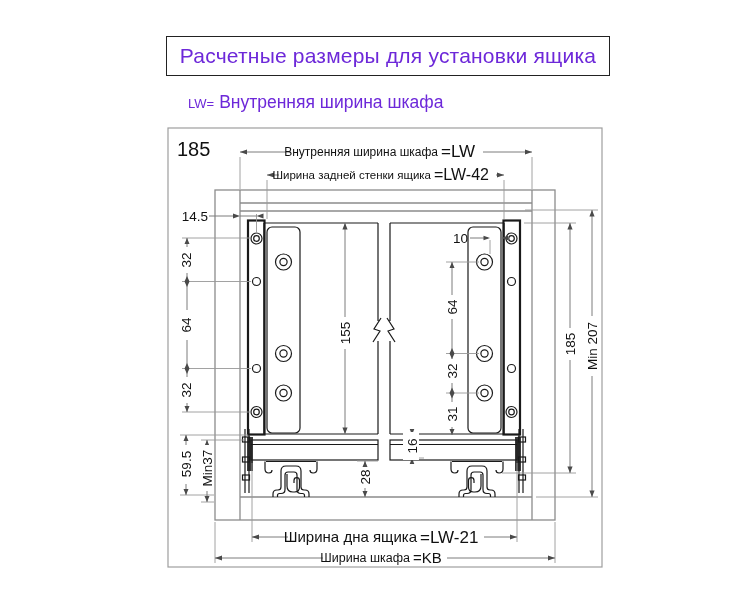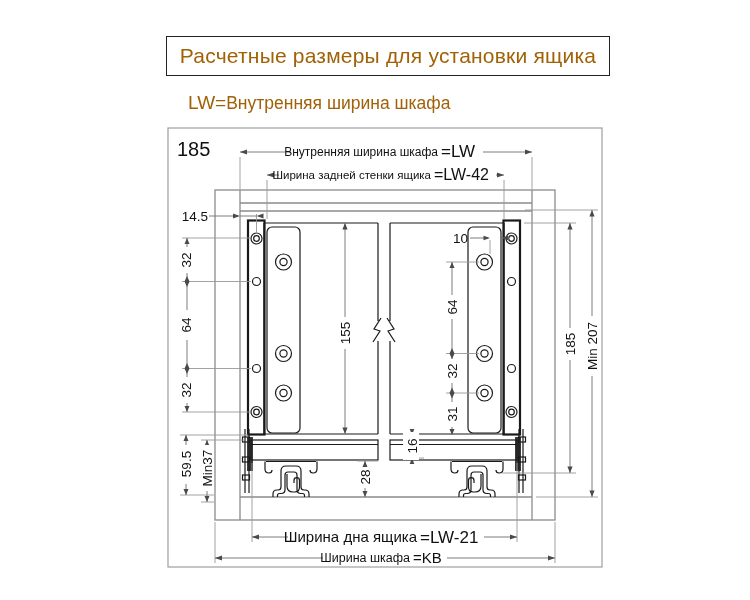--- a/index.html
+++ b/index.html
@@ -1,22 +1,22 @@
 <!DOCTYPE html>
 <html><head>
 <meta charset="utf-8">
 <style>
   html,body{margin:0;padding:0;background:#fff;}
   #screen{position:relative;width:750px;height:600px;background:#fff;overflow:hidden;
-          font-family:"Liberation Sans",sans-serif;color:#a16207;}
+          font-family:"Liberation Sans",sans-serif;color:#6d28d9;}
   .title-box{position:absolute;left:166px;top:36px;width:442px;height:38px;
              border:1.6px solid #222;display:flex;align-items:center;justify-content:center;
              font-size:21px;letter-spacing:.2px;background:#fff;}
   .subtitle{position:absolute;left:188px;top:92px;font-size:17.5px;white-space:nowrap;}
-  .subtitle .pfx{font-size:19px;}
+  .subtitle .pfx{font-size:13px;margin-right:5px;}
   svg{position:absolute;left:0;top:0;}
   .ink{stroke:#1a1a1a;stroke-width:1.2;fill:none;}
   .thick{stroke-width:2.2;}
   .cab{stroke:#8c8c8c;stroke-width:1.3;fill:none;}
   .frm{stroke:#9e9e9e;stroke-width:1.2;fill:none;}
   .dim{stroke:#7d7d7d;stroke-width:1;fill:none;}
   .ext{stroke:#979797;stroke-width:.9;fill:none;}
   .arr{fill:#4a4a4a;stroke:none;}
   .dtx{fill:#111;font-family:"Liberation Sans",sans-serif;}
   .wbg{fill:#fff;stroke:none;}

